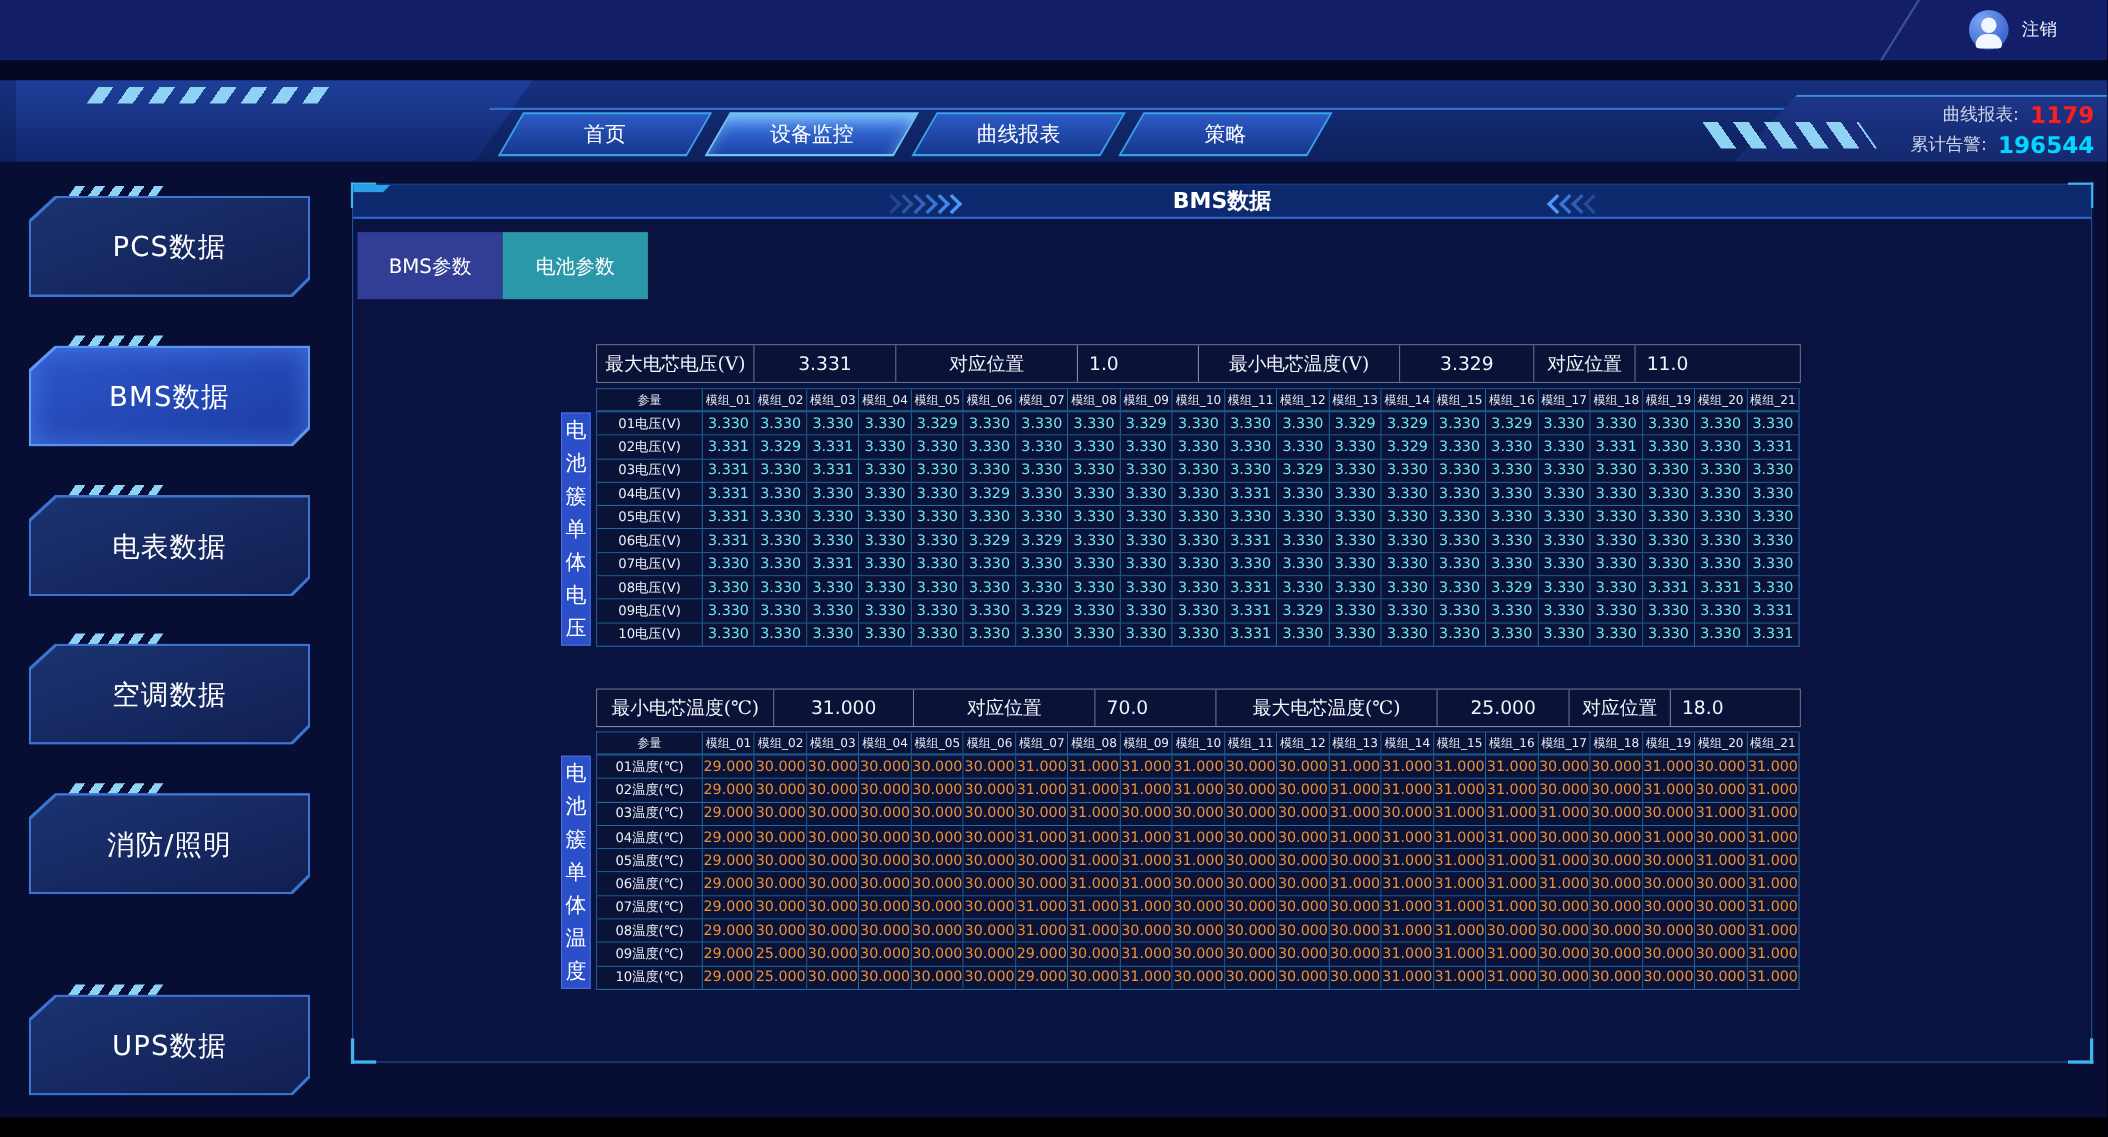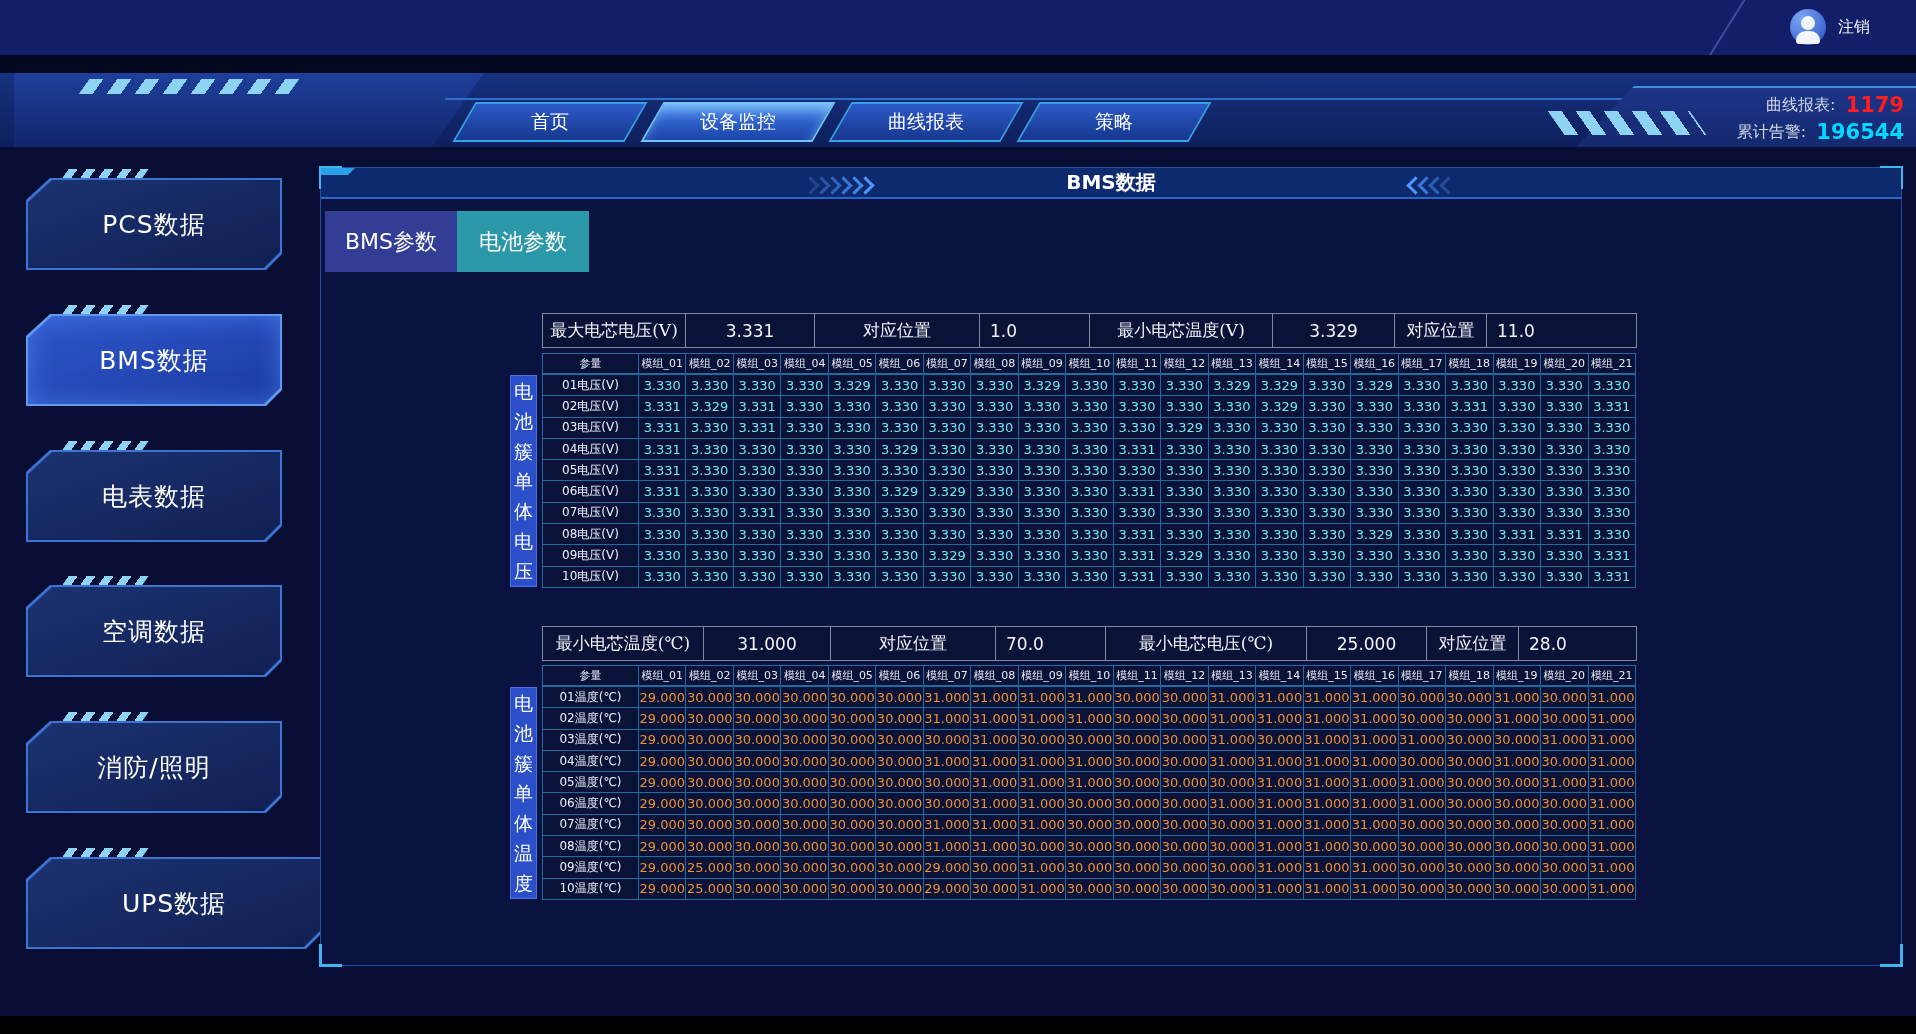--- a/index.html
+++ b/index.html
@@ -64,21 +64,21 @@
   .ptitle-accent{position:absolute;left:0;top:0;width:34px;height:7px;background:#2aa0e8;
        clip-path:polygon(0 0,100% 0,calc(100% - 7px) 100%,0 100%);}
   .ptitle-text{position:absolute;left:0;top:0;width:100%;height:29px;display:flex;align-items:center;
        justify-content:center;font-size:20px;font-weight:bold;color:#fff;}
   .chv{display:inline-block;width:10px;height:10px;border-top:3px solid;border-right:3px solid;margin-right:-2px;}
   .chv.r{transform:rotate(45deg);}
   .chv.l{transform:rotate(-135deg);}
   .chv-group{position:absolute;top:9px;}
   .ptabs{position:absolute;left:4px;top:43px;height:61px;}
   .ptab{position:absolute;top:0;width:132px;height:61px;display:flex;align-items:center;justify-content:center;
-       font-size:22px;color:#fff;cursor:pointer;background:#323e96;}
+       font-size:18px;color:#fff;cursor:pointer;background:#323e96;}
   .ptab.active{background:#2b98a9;}
 
   
   .summary{position:absolute;display:grid;height:33px;border:1px solid #80889b;box-sizing:content-box;}
   .scell{border-right:1px solid #80889b;display:flex;align-items:center;justify-content:center;
        font-size:17px;color:#f2f5fb;background:#0a1238;font-family:"DejaVu Serif","Liberation Serif",serif;}
   .scell:last-child{border-right:none;}
   .scell.vleft{justify-content:flex-start;padding-left:10px;box-sizing:border-box;}
   .scell.num{font-family:"DejaVu Sans","Liberation Sans",sans-serif;}
   .dgrid{position:absolute;display:grid;border-top:1px solid #1f6ba2;border-left:1px solid #1f6ba2;}
@@ -163,21 +163,21 @@
       <div class="sbtn" style="top: 585px;">
         <div class="sbtn-hatch"></div>
         <div class="sbtn-border sclip"></div>
         <div class="sbtn-fill sclip">空调数据</div>
       </div>
       <div class="sbtn" style="top: 721px;">
         <div class="sbtn-hatch"></div>
         <div class="sbtn-border sclip"></div>
         <div class="sbtn-fill sclip">消防/照明</div>
       </div>
-      <div class="sbtn" style="top: 857px; padding-left: 40px;">
+      <div class="sbtn" style="top: 904px;">
         <div class="sbtn-hatch"></div>
         <div class="sbtn-border sclip"></div>
         <div class="sbtn-fill sclip">UPS数据</div>
       </div>
     </div>
 
   <div class="panel">
     <div class="corner c-tl"></div>
     <div class="corner c-tr"></div>
     <div class="corner c-bl"></div>
@@ -468,24 +468,24 @@
         <div>单</div>
         <div>体</div>
         <div>温</div>
         <div>度</div>
       </div>
     <div class="summary" id="tsum" style="left: 221px; top: 458px; width: 1093px; grid-template-columns: 161px 127px 165px 110px 201px 120px 92px 117px;">
         <div class="scell">最小电芯温度(℃)</div>
         <div class="scell num">31.000</div>
         <div class="scell">对应位置</div>
         <div class="scell num vleft">70.0</div>
-        <div class="scell">最小电芯电压(℃)</div>
+        <div class="scell">最大电芯温度(℃)</div>
         <div class="scell num">25.000</div>
         <div class="scell">对应位置</div>
-        <div class="scell num vleft">28.0</div>
+        <div class="scell num vleft">18.0</div>
       </div>
     <div class="dgrid" id="thead" style="left: 221px; top: 497px; width: 1093px; grid-auto-rows: 20px; grid-template-columns: 96px repeat(21, 1fr);">
         <div class="tcell hcell">参量</div>
         <div class="tcell hcell">模组_01</div>
         <div class="tcell hcell">模组_02</div>
         <div class="tcell hcell">模组_03</div>
         <div class="tcell hcell">模组_04</div>
         <div class="tcell hcell">模组_05</div>
         <div class="tcell hcell">模组_06</div>
         <div class="tcell hcell">模组_07</div>

